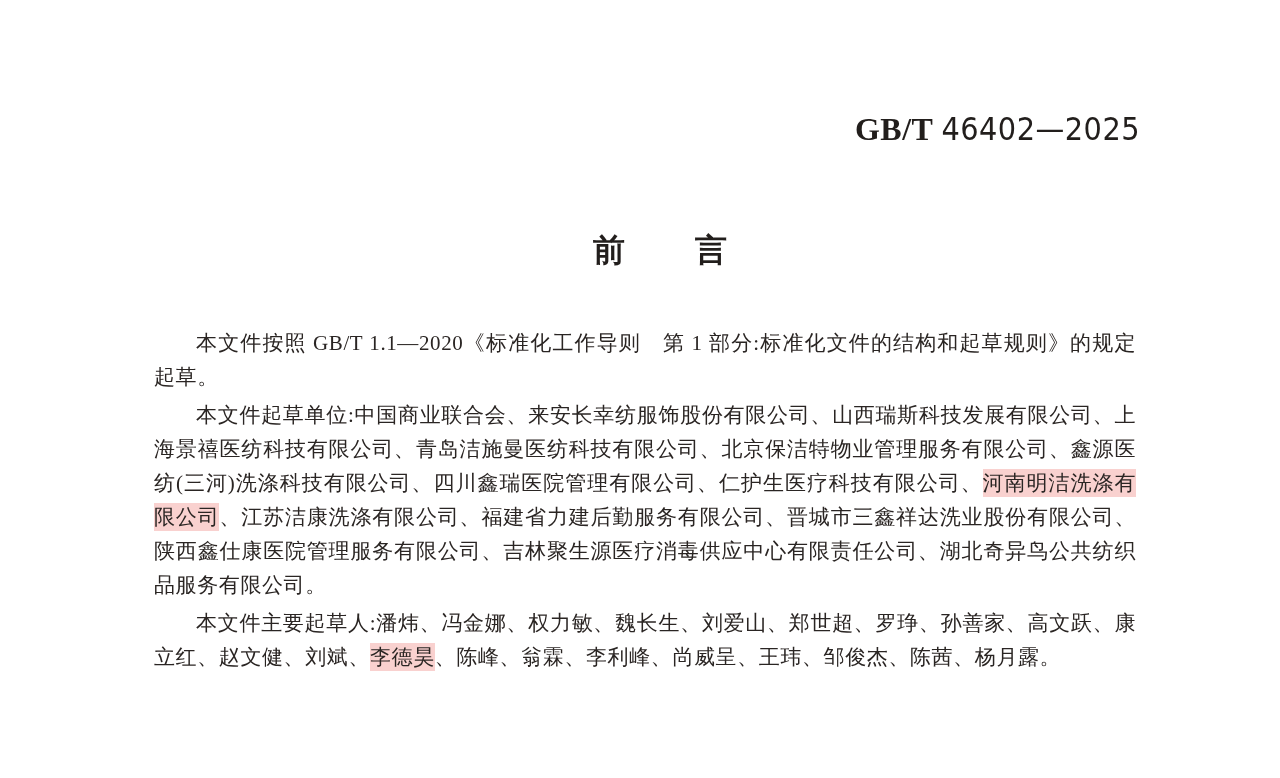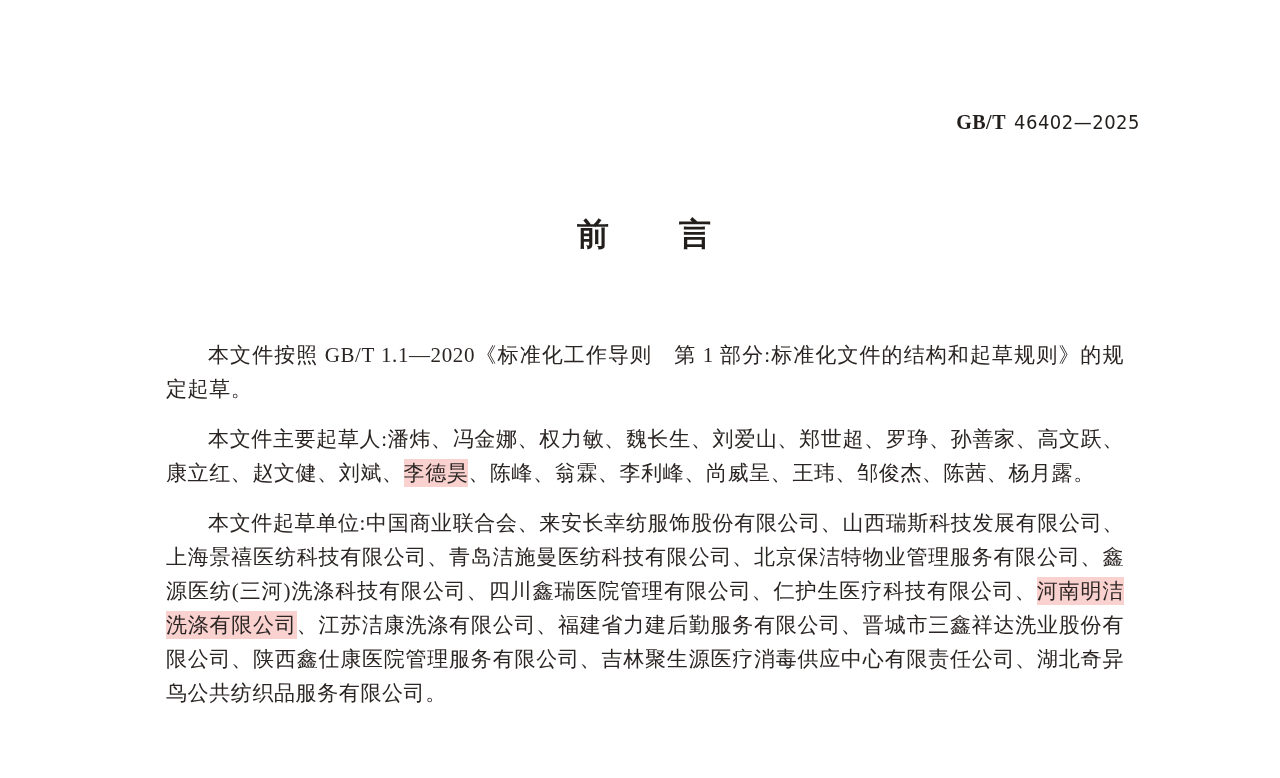--- a/index.html
+++ b/index.html
@@ -16,63 +16,63 @@
     font-family: "Liberation Serif", "DejaVu Serif", serif;
     color: #2a2523;
   }
   
   .doc-number {
     position: absolute;
     top: 110px;
     left: 0;
     width: 1140px;
     text-align: right;
-    font-size: 20px;
+    font-size: 32px;
     letter-spacing: 0.5px;
     white-space: nowrap;
     color: #221e1c;
   }
   .doc-number .prefix {
     font-family: "Liberation Serif", "DejaVu Serif", serif;
     font-weight: 700;
     margin-right: 8px;
   }
   .doc-number .number {
     font-family: "DejaVu Sans", "Liberation Sans", sans-serif;
     font-weight: 500;
     font-stretch: condensed;
   }
   
   .page-title {
     position: absolute;
     top: 213px;
     left: 150px;
     width: 990px;
-    margin: 0;
+    margin: 16px;
     text-align: center;
     font-family: "Liberation Sans", "DejaVu Sans", sans-serif;
     font-weight: 700;
     font-size: 32px;
     letter-spacing: 2px;
     color: #221e1c;
   }
   
   .foreword {
     position: absolute;
     top: 322px;
     left: 150px;
     width: 990px;
     font-size: 21px;
     line-height: 34px;
     letter-spacing: 0.6px;
     text-align: justify;
     color: #2a2523;
   }
   .foreword p {
-    margin: 16px;
+    margin: 4px;
     text-indent: 2em;
   }
   mark.hl {
     background: #f9d1cf;
     color: inherit;
     padding: 2px 0;
   }
 </style>
 </head>
 <body>
@@ -85,20 +85,20 @@
 
 <section class="foreword">
 
   <p>
     <span>本文件按照 GB/T 1.1—2020《标准化工作导则　第 1 部分:标准化文件的结构和起草规则》的规定起草。</span>
   </p>
 
 
 
   <p>
-    <span>本文件主要起草人:潘炜、冯金娜、权力敏、魏长生、刘爱山、郑世超、罗琤、孙善家、高文跃、康立红、赵文健、刘斌、</span><mark class="hl">李德昊</mark><span>、陈峰、翁霖、李利峰、尚威呈、王玮、邹俊杰、陈茜、杨月露。</span>
+    <span>本文件起草单位:中国商业联合会、来安长幸纺服饰股份有限公司、山西瑞斯科技发展有限公司、上海景禧医纺科技有限公司、青岛洁施曼医纺科技有限公司、北京保洁特物业管理服务有限公司、鑫源医纺(三河)洗涤科技有限公司、四川鑫瑞医院管理有限公司、仁护生医疗科技有限公司、</span><mark class="hl">河南明洁洗涤有限公司</mark><span>、江苏洁康洗涤有限公司、福建省力建后勤服务有限公司、晋城市三鑫祥达洗业股份有限公司、陕西鑫仕康医院管理服务有限公司、吉林聚生源医疗消毒供应中心有限责任公司、湖北奇异鸟公共纺织品服务有限公司。</span>
   </p>
 
   <p>
-    <span>本文件起草单位:中国商业联合会、来安长幸纺服饰股份有限公司、山西瑞斯科技发展有限公司、上海景禧医纺科技有限公司、青岛洁施曼医纺科技有限公司、北京保洁特物业管理服务有限公司、鑫源医纺(三河)洗涤科技有限公司、四川鑫瑞医院管理有限公司、仁护生医疗科技有限公司、</span><mark class="hl">河南明洁洗涤有限公司</mark><span>、江苏洁康洗涤有限公司、福建省力建后勤服务有限公司、晋城市三鑫祥达洗业股份有限公司、陕西鑫仕康医院管理服务有限公司、吉林聚生源医疗消毒供应中心有限责任公司、湖北奇异鸟公共纺织品服务有限公司。</span>
+    <span>本文件主要起草人:潘炜、冯金娜、权力敏、魏长生、刘爱山、郑世超、罗琤、孙善家、高文跃、康立红、赵文健、刘斌、</span><mark class="hl">李德昊</mark><span>、陈峰、翁霖、李利峰、尚威呈、王玮、邹俊杰、陈茜、杨月露。</span>
   </p>
 
 </section>
 
 </body></html>

